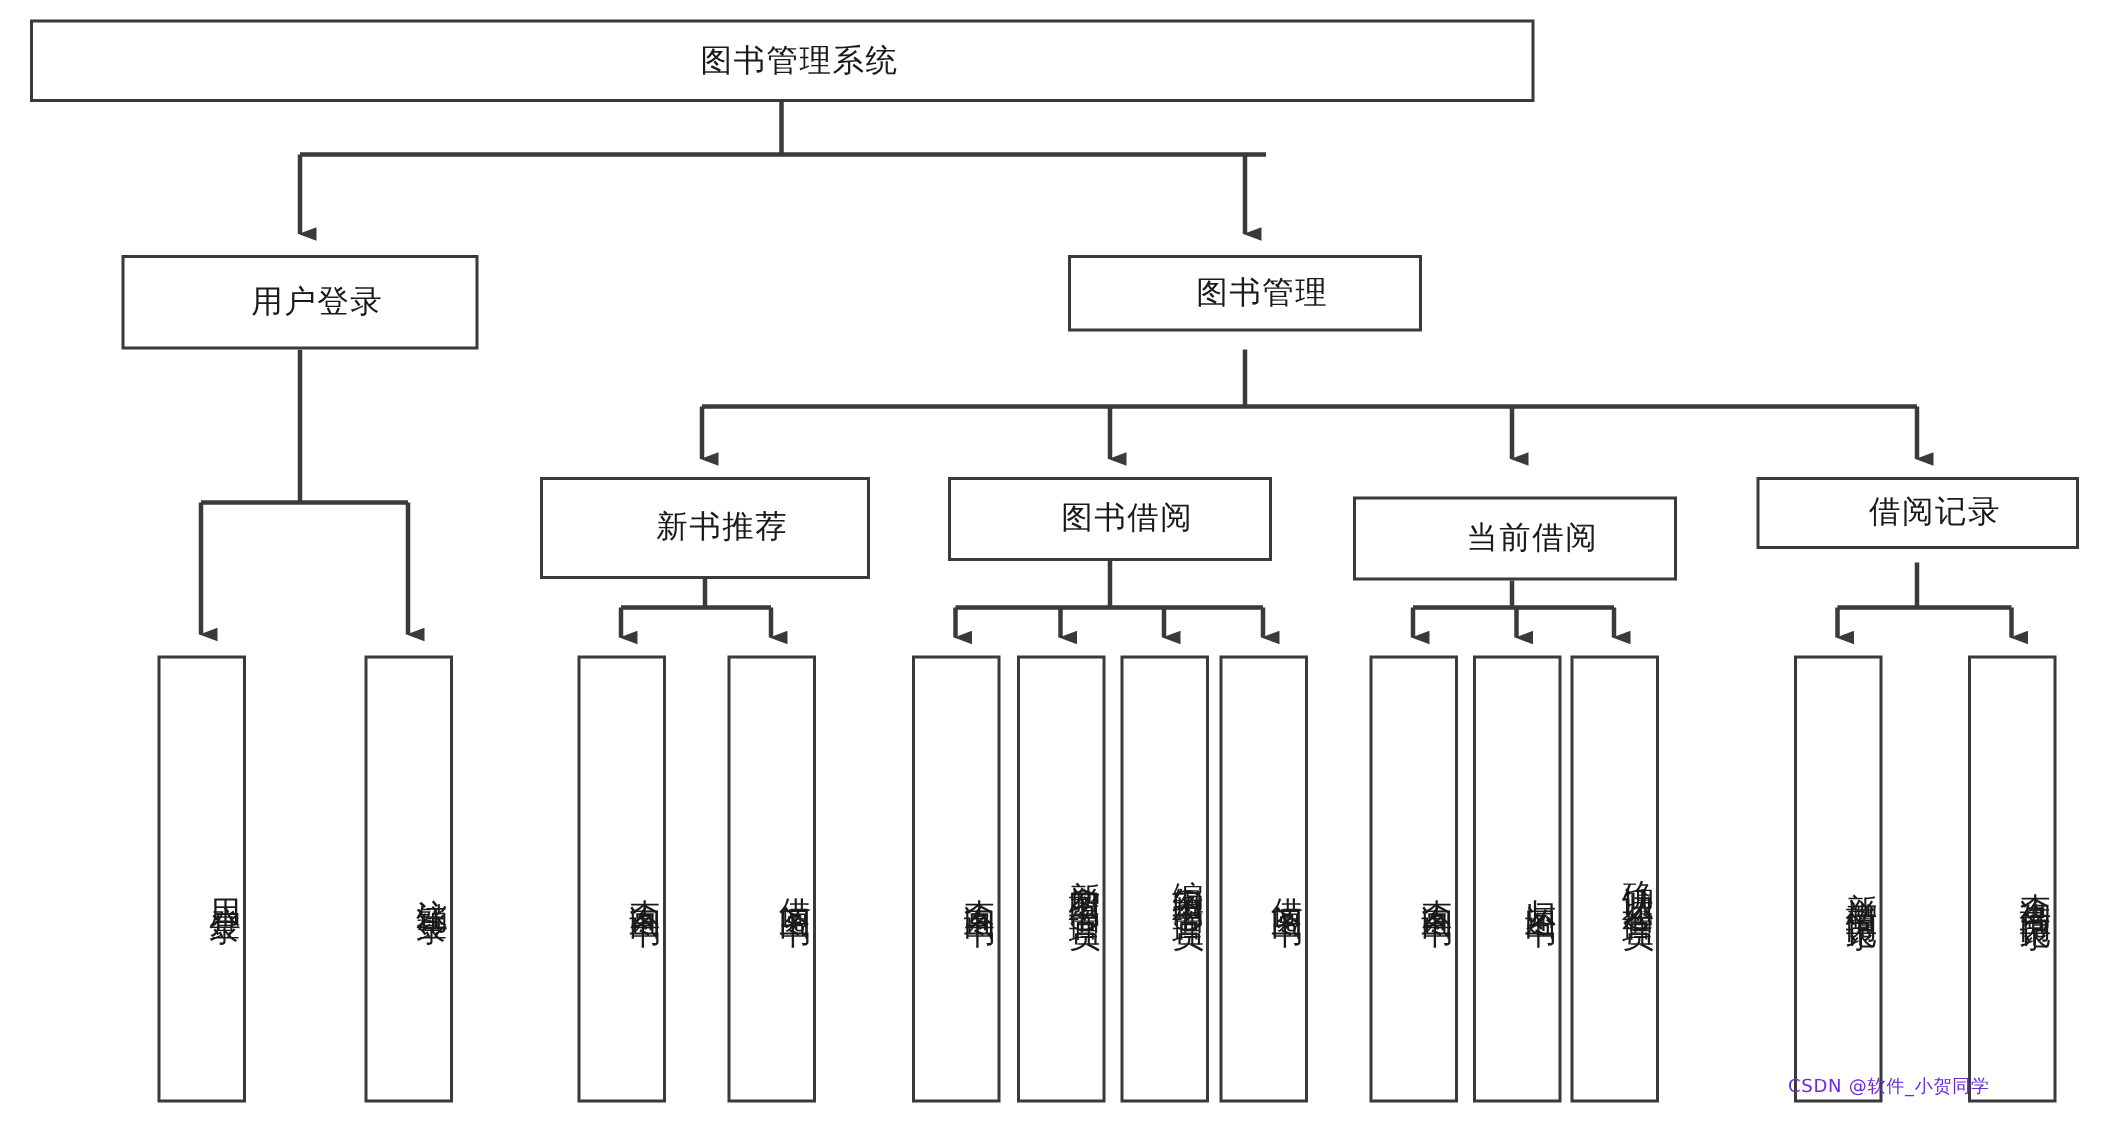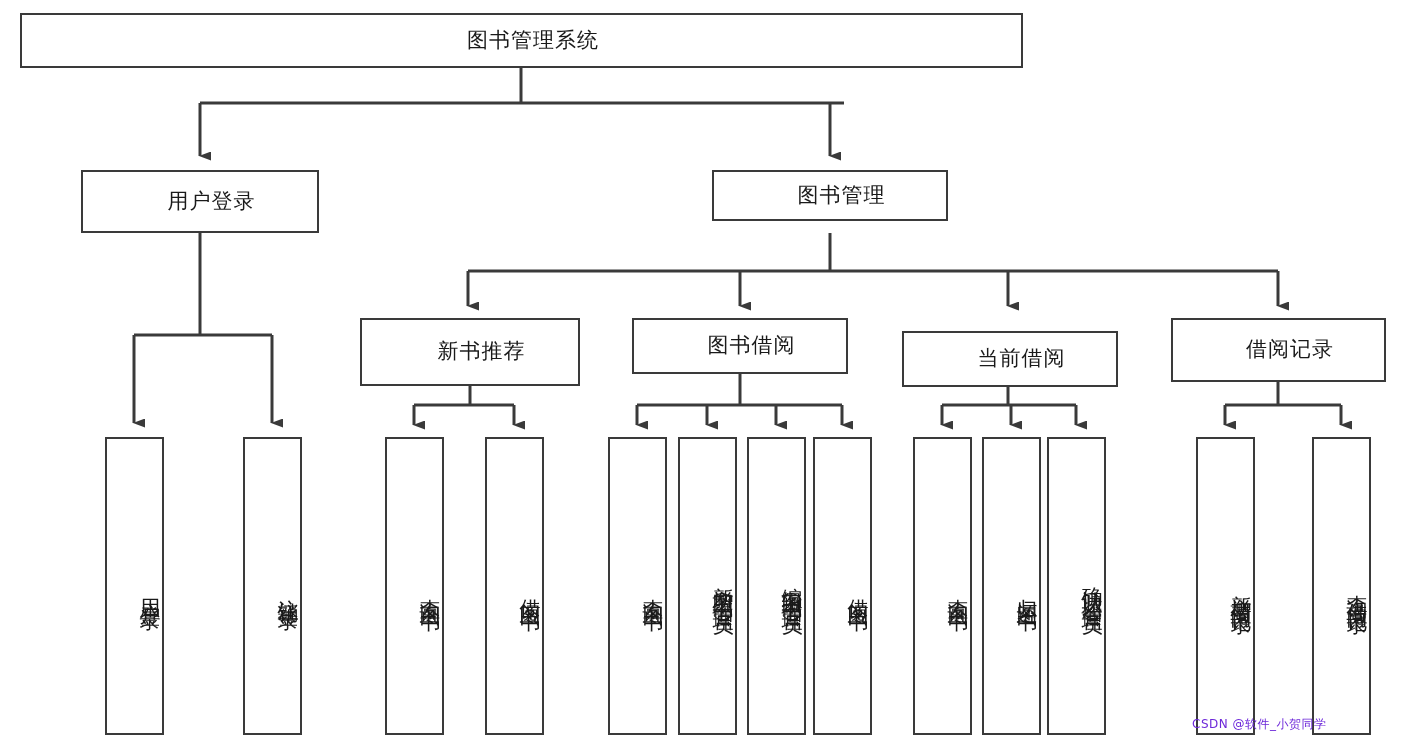--- a/index.html
+++ b/index.html
@@ -123,21 +123,21 @@
   </svg>
 
   <div class="node node-h node-root" style="left:20px; top:13px; width:1003px; height:55px;">图书管理系统</div>
 
   <div class="node node-h" style="left:81px; top:170px; width:238px; height:63px;">用户登录</div>
   <div class="node node-h" style="left:712px; top:170px; width:236px; height:51px;">图书管理</div>
 
   <div class="node node-h" style="left:360px; top:318px; width:220px; height:68px;">新书推荐</div>
   <div class="node node-h" style="left:632px; top:318px; width:216px; height:56px;">图书借阅</div>
   <div class="node node-h" style="left:902px; top:318px; width:216px; height:56px;margin-top:13px;">当前借阅</div>
-  <div class="node node-h" style="left:1171px; top:318px; width:215px; height:64px;">借阅记录</div>
+  <div class="node node-h" style="left:1171px; top:318px; width:215px; height:48px;">借阅记录</div>
 
   <div class="node node-v" style="left:105px; top:437px; width:59px; height:298px;">用户登录</div>
   <div class="node node-v" style="left:243px; top:437px; width:59px; height:298px;">注销登录</div>
 
   <div class="node node-v" style="left:385px; top:437px; width:59px; height:298px;">查询图书</div>
   <div class="node node-v" style="left:485px; top:437px; width:59px; height:298px;">借阅图书</div>
 
   <div class="node node-v" style="left:608px; top:437px; width:59px; height:298px;">查询图书</div>
   <div class="node node-v tall-text" style="left:678px; top:437px; width:59px; height:298px;">新增图书（管理员）</div>
   <div class="node node-v tall-text" style="left:747px; top:437px; width:59px; height:298px;">编辑图书（管理员）</div>

